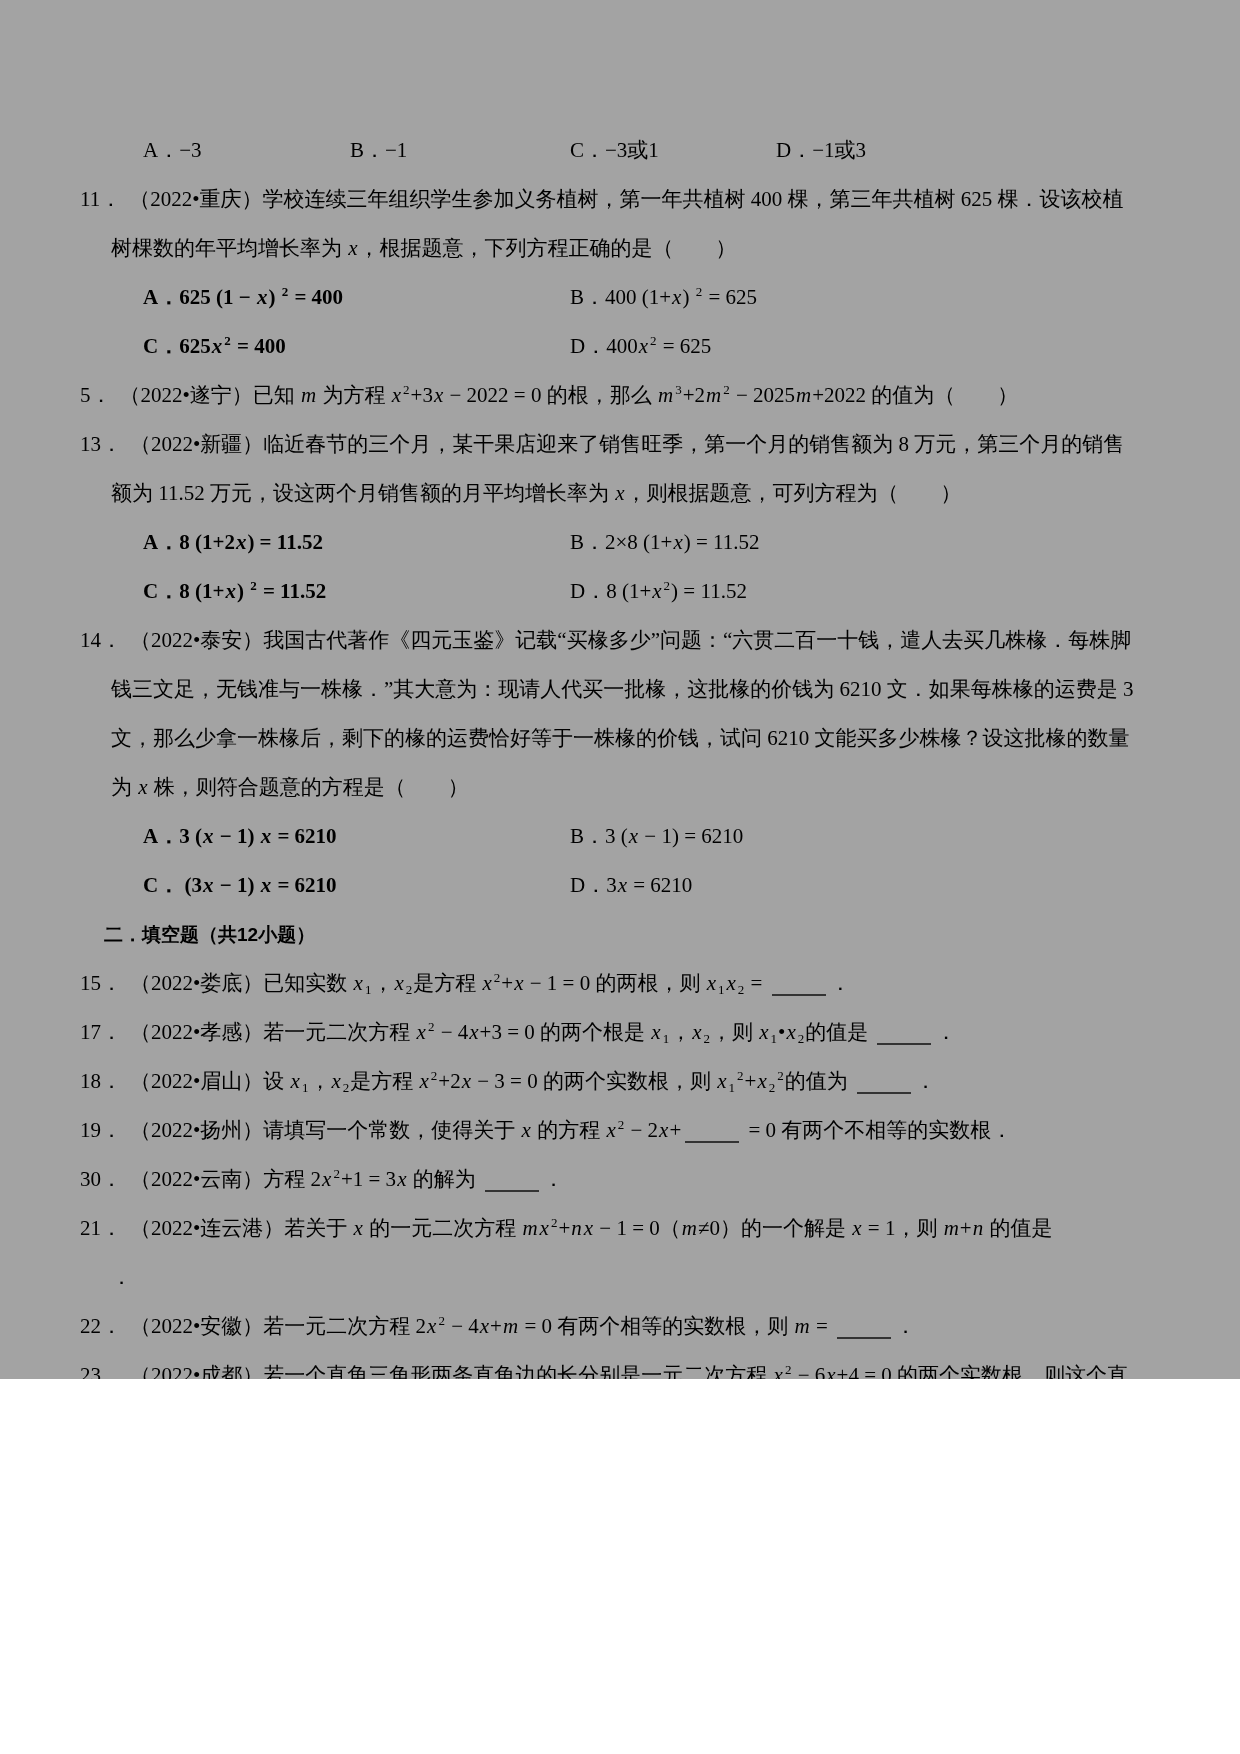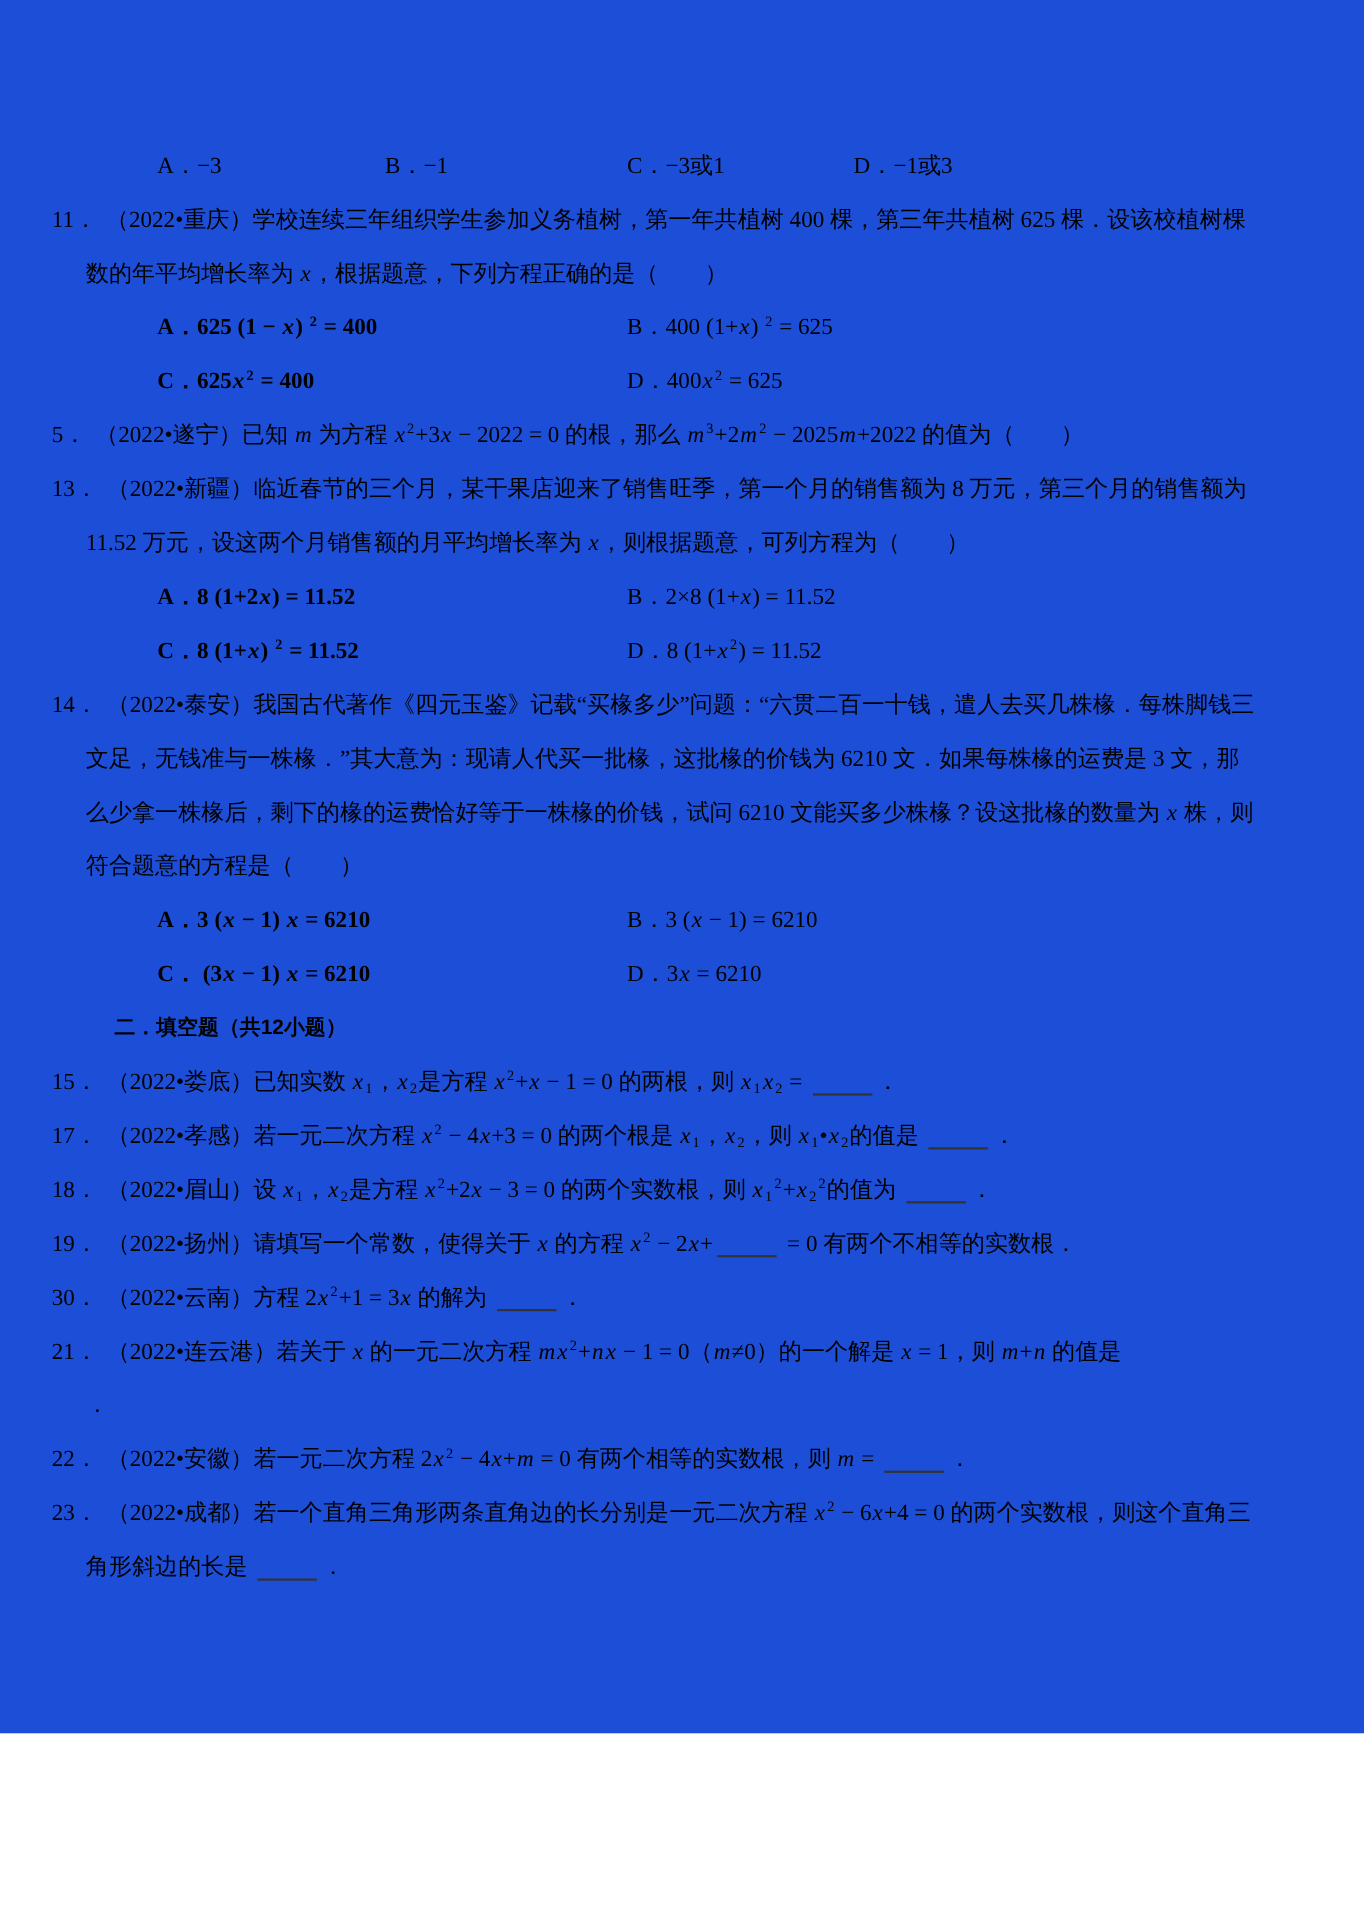--- a/index.html
+++ b/index.html
@@ -1,36 +1,36 @@
 <!DOCTYPE html>
 <html><head>
 <meta charset="utf-8">
 <style>
   html, body { margin: 0; padding: 0; background: #ffffff; }
   .page {
     position: relative;
     width: 1240px;
-    height: 1576px;
-    background: #1d4ed8;
+    height: 1379px;
+    background: #a3a3a3;
     color: #000000;
     font-family: "Liberation Serif", "DejaVu Serif", serif;
     font-size: 21px;
     overflow: hidden;
   }
   .content {
     position: absolute;
     top: 126px;
     left: 0;
     width: 1240px;
     box-sizing: border-box;
     padding-right: 98px;
     line-height: 49px;
   }
   .question {
-    padding-left: 78px;
+    padding-left: 111px;
     text-indent: -31px;
   }
   .qnum { margin-right: 8px; }
   .opt-row {
     display: flex;
     padding-left: 143px;
   }
   .opt-row .cell { flex: 0 0 auto; white-space: nowrap; }
   .cols4 .cell:nth-child(1) { width: 207px; }
   .cols4 .cell:nth-child(2) { width: 220px; }

